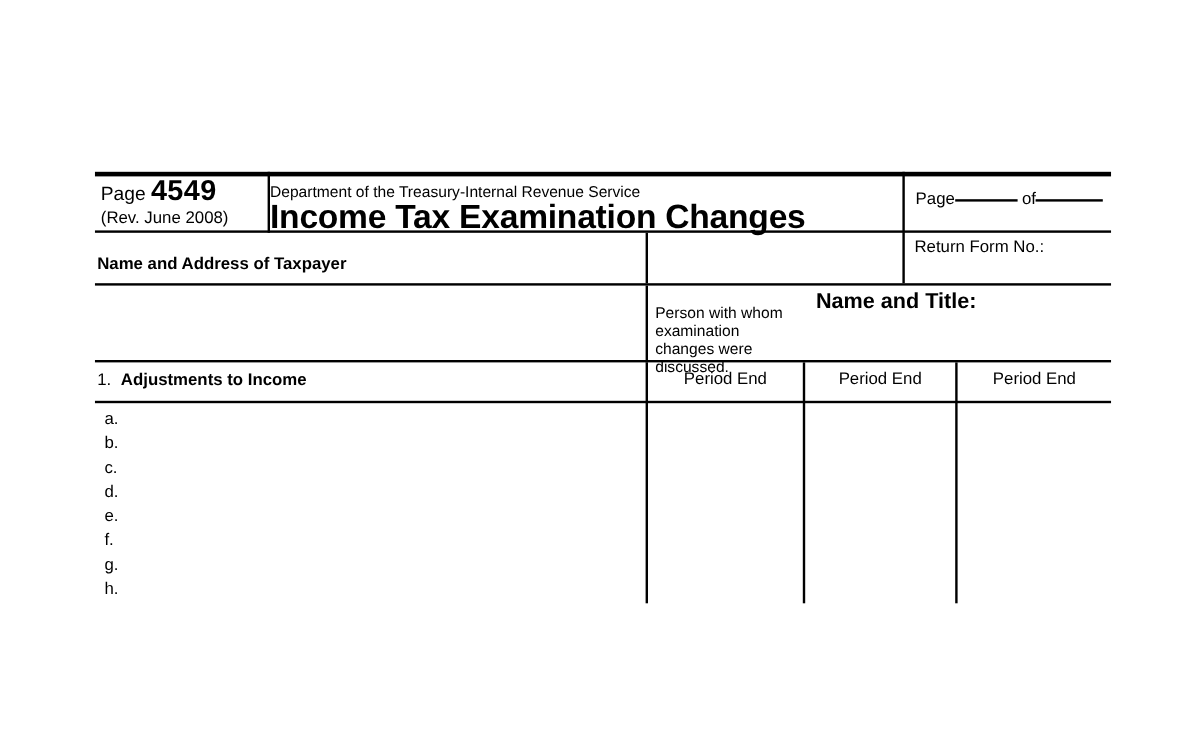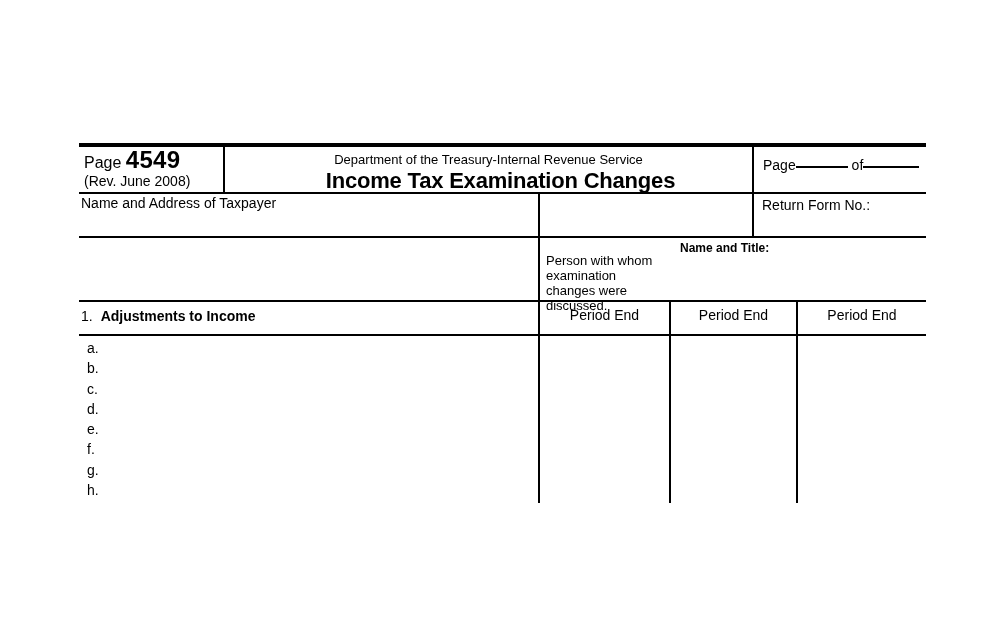--- a/index.html
+++ b/index.html
@@ -80,34 +80,32 @@
     font-size: 14px;
     line-height: 17px;
     white-space: nowrap;
   }
 
   
   .cell-title {
     position: absolute;
     left: 146px; top: 4px;
     width: 527px; height: 45px;
-    text-align: center;
     box-sizing: border-box;
   }
   .title-sub {
     font-size: 13px;
     line-height: 17px;
     padding-top: 4px;
   }
   .title-main {
-    font-size: 22px;
+    font-size: 28px;
     font-weight: bold;
     line-height: 26px;
     letter-spacing: -0.2px;
-    padding-left: 24px;
   }
 
   
   .cell-page {
     position: absolute;
     left: 675px; top: 4px;
     width: 172px; height: 30px;
     box-sizing: border-box;
   }
   .page-line {
@@ -124,23 +122,24 @@
   .blank-a { width: 52px; }
   .blank-b { width: 56px; }
 
   
   .row2-rule { top: 93px; height: 2px; width: 847px; }
 
   .cell-name-addr {
     position: absolute;
     left: 0; top: 51px;
     width: 459px; height: 42px;
-    padding: 1px 0 0 2px;
-    box-sizing: border-box;
-    font-size: 14px;
+    padding: 17px 0 0 2px;
+    box-sizing: border-box;
+    font-size: 14px;
+    font-weight: bold;
   }
   .cell-tin {
     position: absolute;
     left: 461px; top: 51px;
     width: 212px; height: 42px;
     padding: 3px 0 0 8px;
     box-sizing: border-box;
     font-size: 14px;
   }
   .cell-return-form {
@@ -164,21 +163,21 @@
     font-size: 13px;
     line-height: 15px;
     margin-top: 12px;
   }
   .cell-name-title {
     position: absolute;
     left: 593px; top: 95px;
     width: 254px; height: 76px;
     padding: 3px 0 0 8px;
     box-sizing: border-box;
-    font-size: 12px;
+    font-size: 18px;
     font-weight: bold;
   }
   
   .cell-row3-left {
     position: absolute;
     left: 0; top: 95px;
     width: 459px; height: 62px;
   }
 
   

